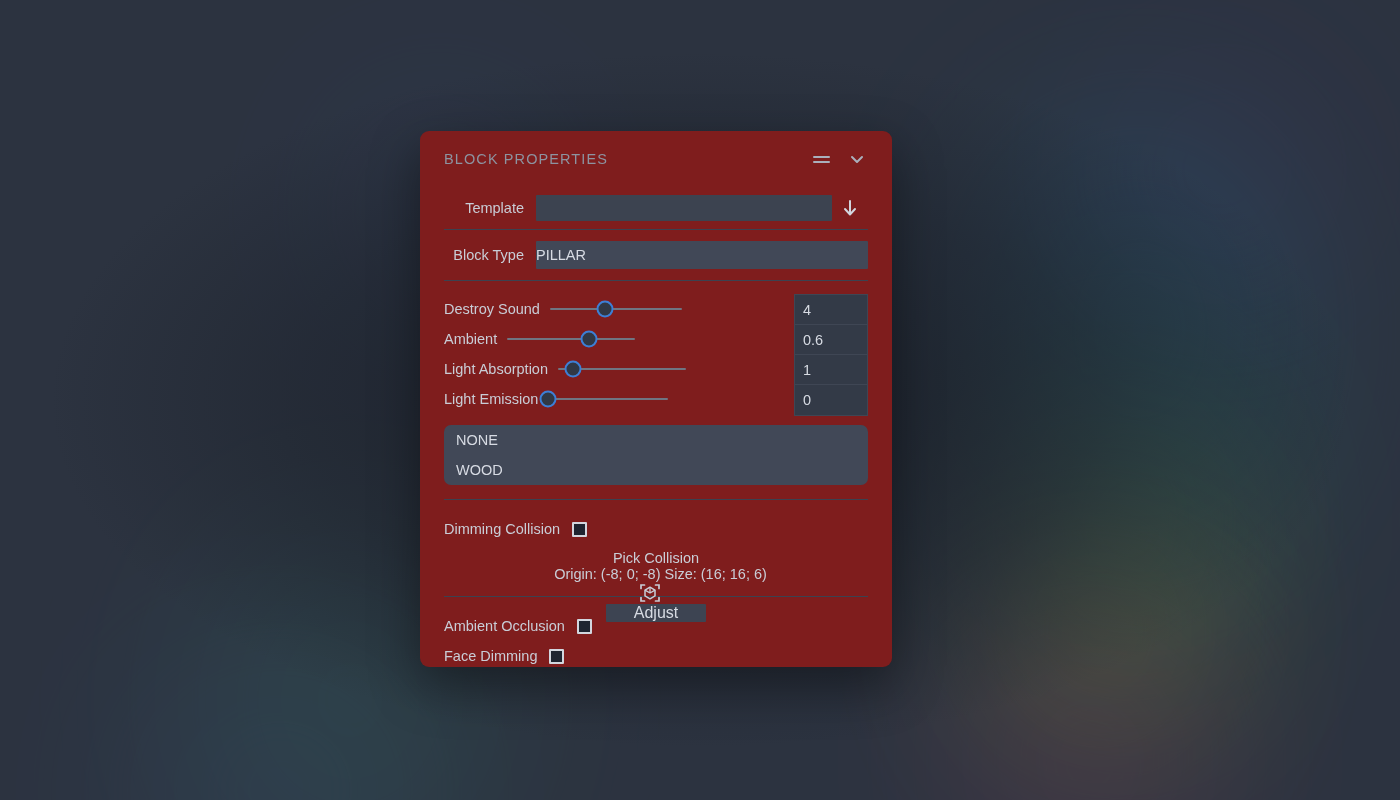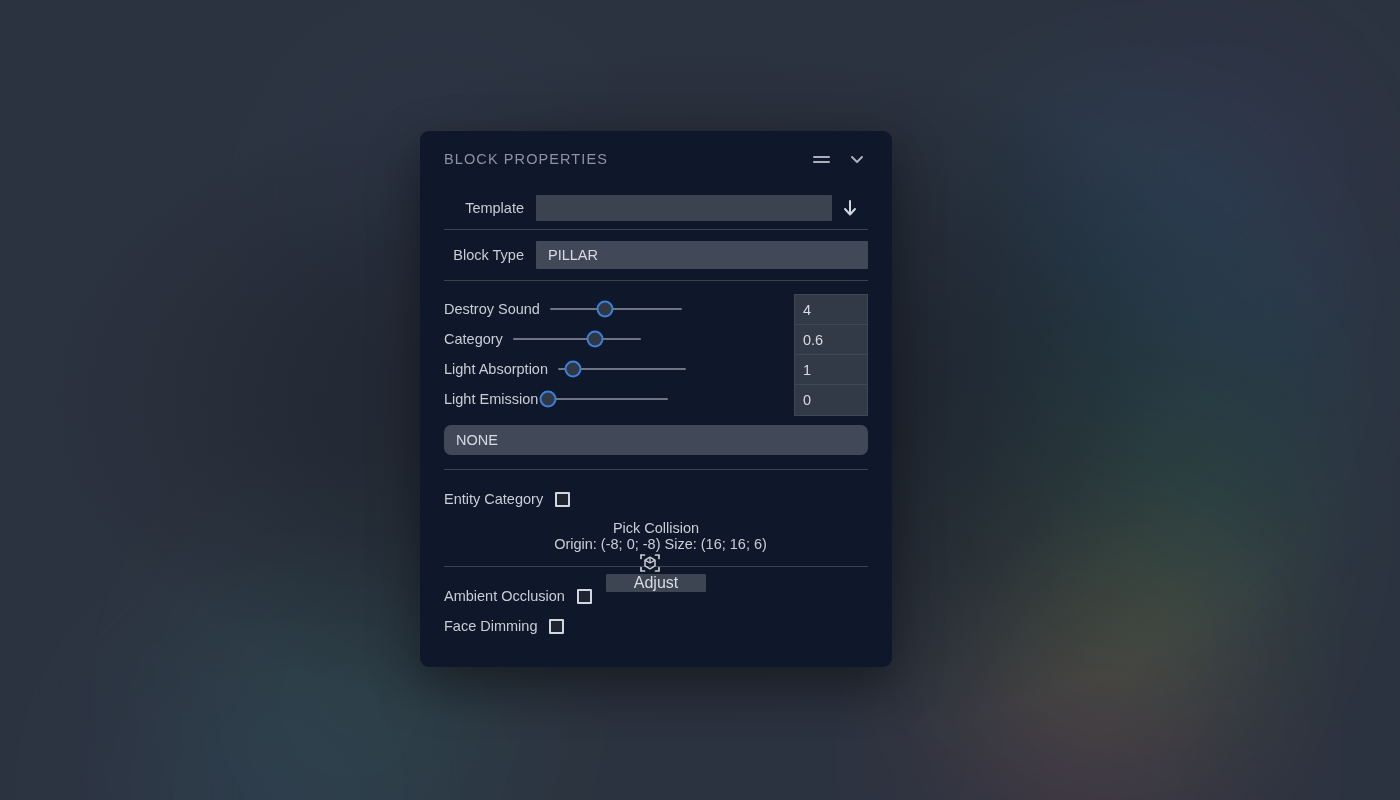--- a/index.html
+++ b/index.html
@@ -42,21 +42,21 @@
     background: radial-gradient(ellipse 62% 58% at 50% 50%, rgba(26,31,40,.92) 0%, rgba(30,36,46,.55) 46%, rgba(44,51,64,0) 75%);
   }
 
   
   #panel {
     position: absolute;
     left: 420px;
     top: 131px;
     width: 472px;
     height: 536px;
-    background: #0f172a;
+    background: #7f1d1d;
     border-radius: 9px;
     box-shadow: 0 18px 50px rgba(0,0,0,.38);
     padding: 0 24px;
   }
 
   .panel-header {
     height: 56px;
     display: flex;
     align-items: center;
     justify-content: space-between;
@@ -121,21 +121,20 @@
   }
 
   
   .blocktype-row { height: 50px; align-items: center; }
   .select-box {
     background: #414857;
     height: 28px;
     flex: 1;
     display: flex;
     align-items: center;
-    padding-left: 12px;
     color: #d7dbe3;
     font-size: 14.5px;
     border-radius: 1px;
   }
 
   
   .sliders {
     display: flex;
     padding: 13px 0 9px 0;
   }
@@ -301,21 +300,21 @@
 
       <div class="slider-row">
         <div class="lbl">Destroy Sound</div>
         <div class="track-wrap" style="width:132px">
           <div class="track" style="width:132px"></div>
           <div class="handle" style="left:42%"></div>
         </div>
       </div>
 
       <div class="slider-row">
-        <div class="lbl">Category</div>
+        <div class="lbl">Ambient</div>
         <div class="track-wrap" style="width:128px">
           <div class="track" style="width:128px"></div>
           <div class="handle" style="left:64%"></div>
         </div>
       </div>
 
       <div class="slider-row">
         <div class="lbl">Light Absorption</div>
         <div class="track-wrap" style="width:128px">
           <div class="track" style="width:128px"></div>
@@ -337,28 +336,29 @@
       <div class="value-cell">4</div>
       <div class="value-cell">0.6</div>
       <div class="value-cell">1</div>
       <div class="value-cell">0</div>
     </div>
   </div>
 
   <div class="combo-block">
     <div class="combo-panel">
       <div class="combo-val">NONE</div>
+      <div class="combo-val">WOOD</div>
     </div>
   </div>
 
   <div class="divider"></div>
 
   <div class="collision-block">
     <div class="entity-row">
-      <span class="lbl">Entity Category</span>
+      <span class="lbl">Dimming Collision</span>
       <span class="checkbox"></span>
     </div>
 
     <div class="pick-row">
       <span class="lbl">Pick Collision</span>
       <span class="pick-val">Origin: (-8; 0; -8) Size: (16; 16; 6)</span>
       <span class="box-icon">
         <svg width="22" height="22" viewBox="0 0 22 22" fill="none">
           <path d="M2 6.5 V3 H5.5" stroke="#c9cdd6" stroke-width="1.7" stroke-linecap="round"></path>
           <path d="M16.5 3 H20 V6.5" stroke="#c9cdd6" stroke-width="1.7" stroke-linecap="round"></path>

